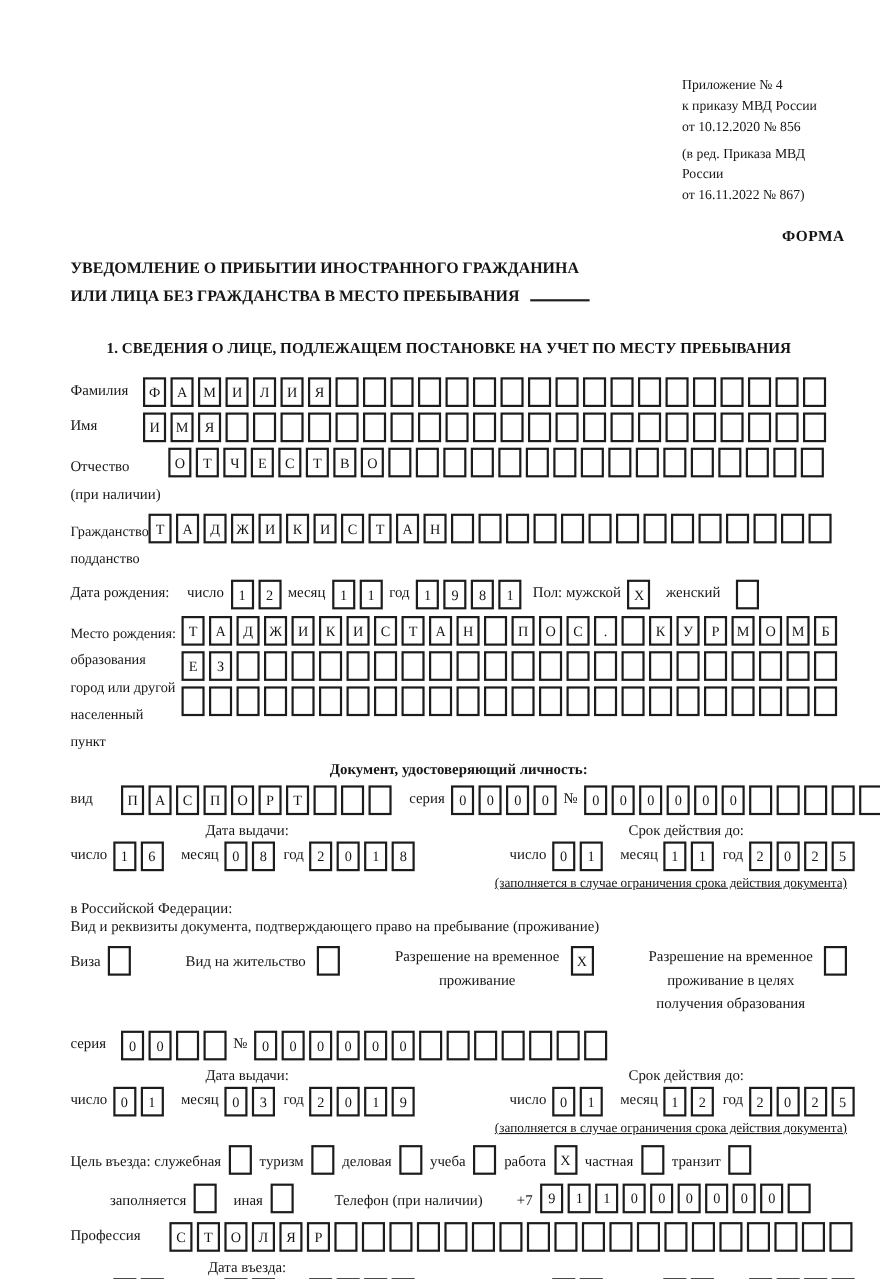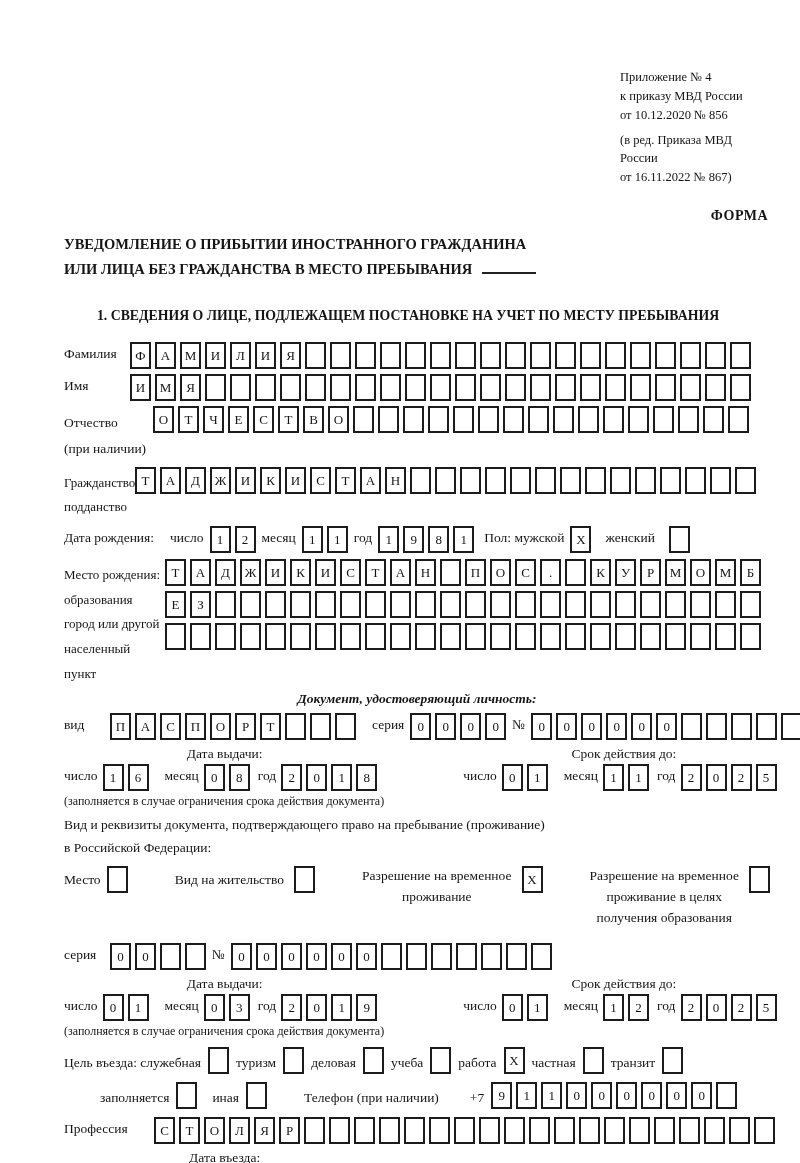--- a/index.html
+++ b/index.html
@@ -28,23 +28,23 @@
   .inlab{flex:none;padding:4px 6px 0 6px;}
   .stack{display:flex;flex-direction:column;gap:5px;}
 
   
   .dates{display:flex;margin-top:6px;align-items:flex-end;}
   .dcol{text-align:center;}
   .dcol .dhead{font-size:13.5px;margin-bottom:2px;}
   .dvals{display:flex;align-items:flex-start;white-space:nowrap;}
   .dvals .dlab{padding:4px 5px 0 0;}
   .dvals .cells{margin-right:8px;}
-  .note{font-size:12px;margin:3px 0 8px 0;}
-
-  .dochead{text-align:center;font-weight:bold;font-size:13.5px;margin:4px 0 6px 0;font-style:italic;}
+  .note{font-size:12px;text-align:right;margin:3px 0 8px 0;text-decoration:underline;}
+
+  .dochead{text-align:center;font-weight:bold;font-size:13.5px;margin:4px 0 6px 0;}
 
   
   .permits{display:flex;justify-content:space-between;align-items:flex-start;margin:10px 0 14px 0;}
   .opt{display:flex;align-items:flex-start;}
   .opt .optlabel{text-align:center;line-height:1.55;}
   .opt .cells{margin-left:10px;}
 
   .purpose{display:flex;align-items:center;flex-wrap:nowrap;gap:7px;margin-bottom:8px;}
   .purpose .plab{padding-top:4px;flex:none;}
   .mt6{margin-top:6px;}
@@ -397,26 +397,26 @@
             <span class="cell">2</span>
             <span class="cell">0</span>
             <span class="cell">2</span>
             <span class="cell">5</span>
           </span>
       </div>
     </div>
   </div>
   <div class="note">(заполняется в случае ограничения срока действия документа)</div>
 
+  <div style="margin-top:7px">в Российской Федерации:</div>
   <div>Вид и реквизиты документа, подтверждающего право на пребывание (проживание)</div>
-  <div style="margin-top:7px">в Российской Федерации:</div>
 
   <div class="permits">
     <div class="opt">
-      <span class="optlabel" style="padding-top:4px">Место</span>
+      <span class="optlabel" style="padding-top:4px">Виза</span>
       <span class="cells" style="margin-left:6px">
           <span class="cell"></span>
         </span>
     </div>
     <div class="opt">
       <span class="optlabel" style="padding-top:4px">Вид на жительство</span>
       <span class="cells">
           <span class="cell"></span>
         </span>
     </div>

